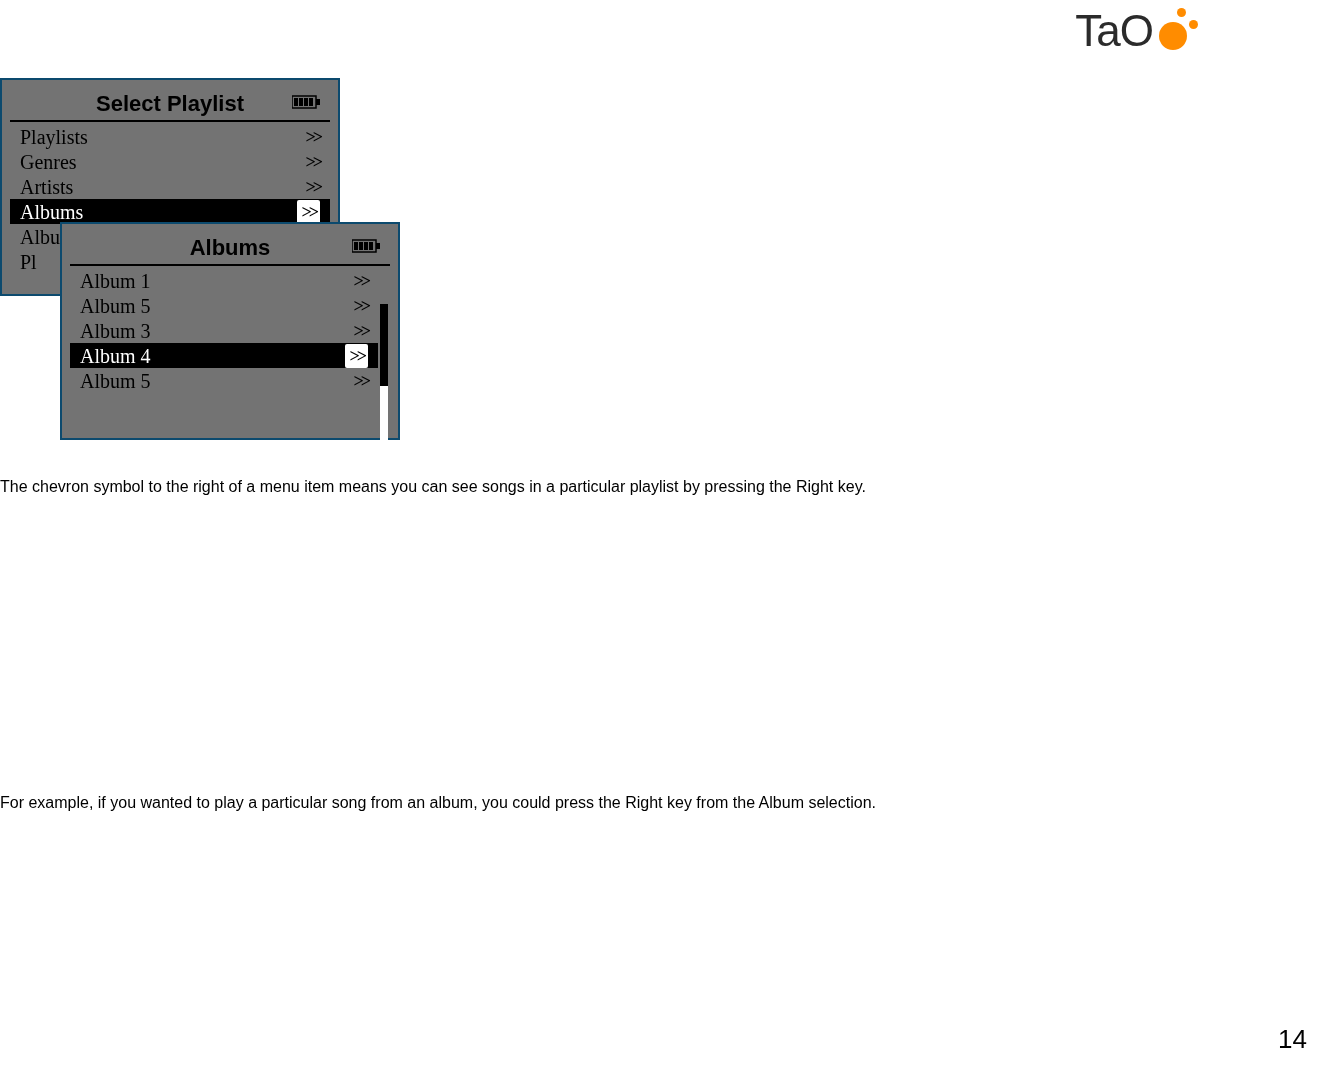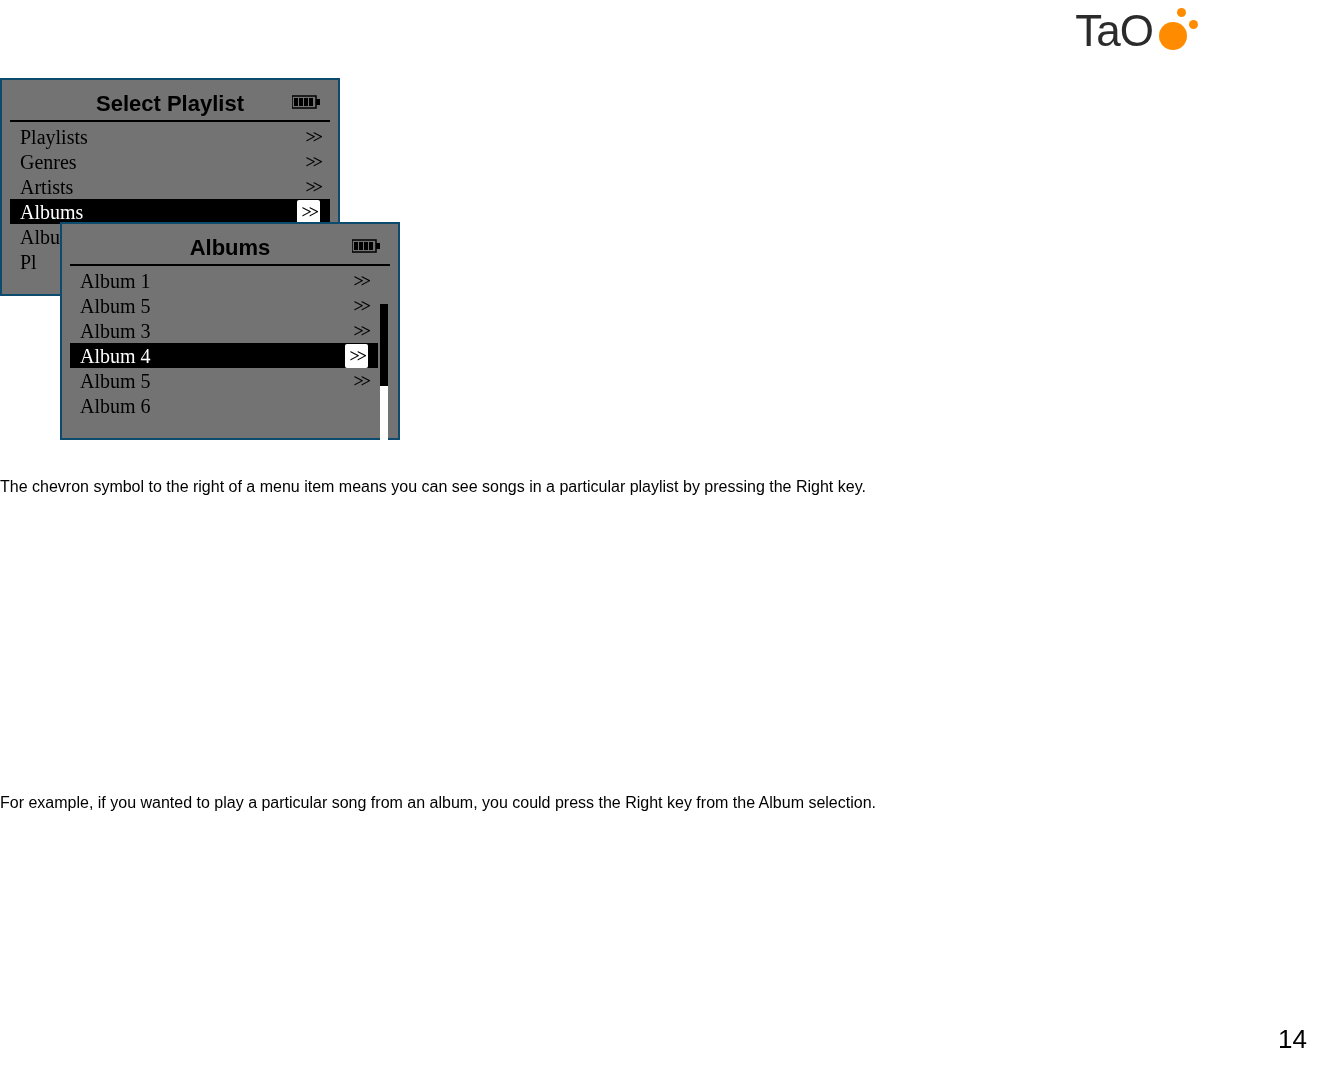--- a/index.html
+++ b/index.html
@@ -257,24 +257,20 @@
           <span class="chevrons">&gt;&gt;</span>
         </div>
         <div class="menu-item selected">
           <span>Album 4</span>
           <span class="chevrons">&gt;&gt;</span>
         </div>
         <div class="menu-item">
           <span>Album 5</span>
           <span class="chevrons">&gt;&gt;</span>
         </div>
-        <div class="menu-item">
-          <span>Album 6</span>
-          <span class="chevrons"></span>
-        </div>
       </div>
       <div class="scrollbar">
         <div class="scrollbar-thumb" style="top:0; height:60%;"></div>
       </div>
     </div>
   </div>
 
 </div>
 
 <div class="body-text para1">The chevron symbol to the right of a menu item means you can see songs in a particular playlist by pressing the Right key.</div>

